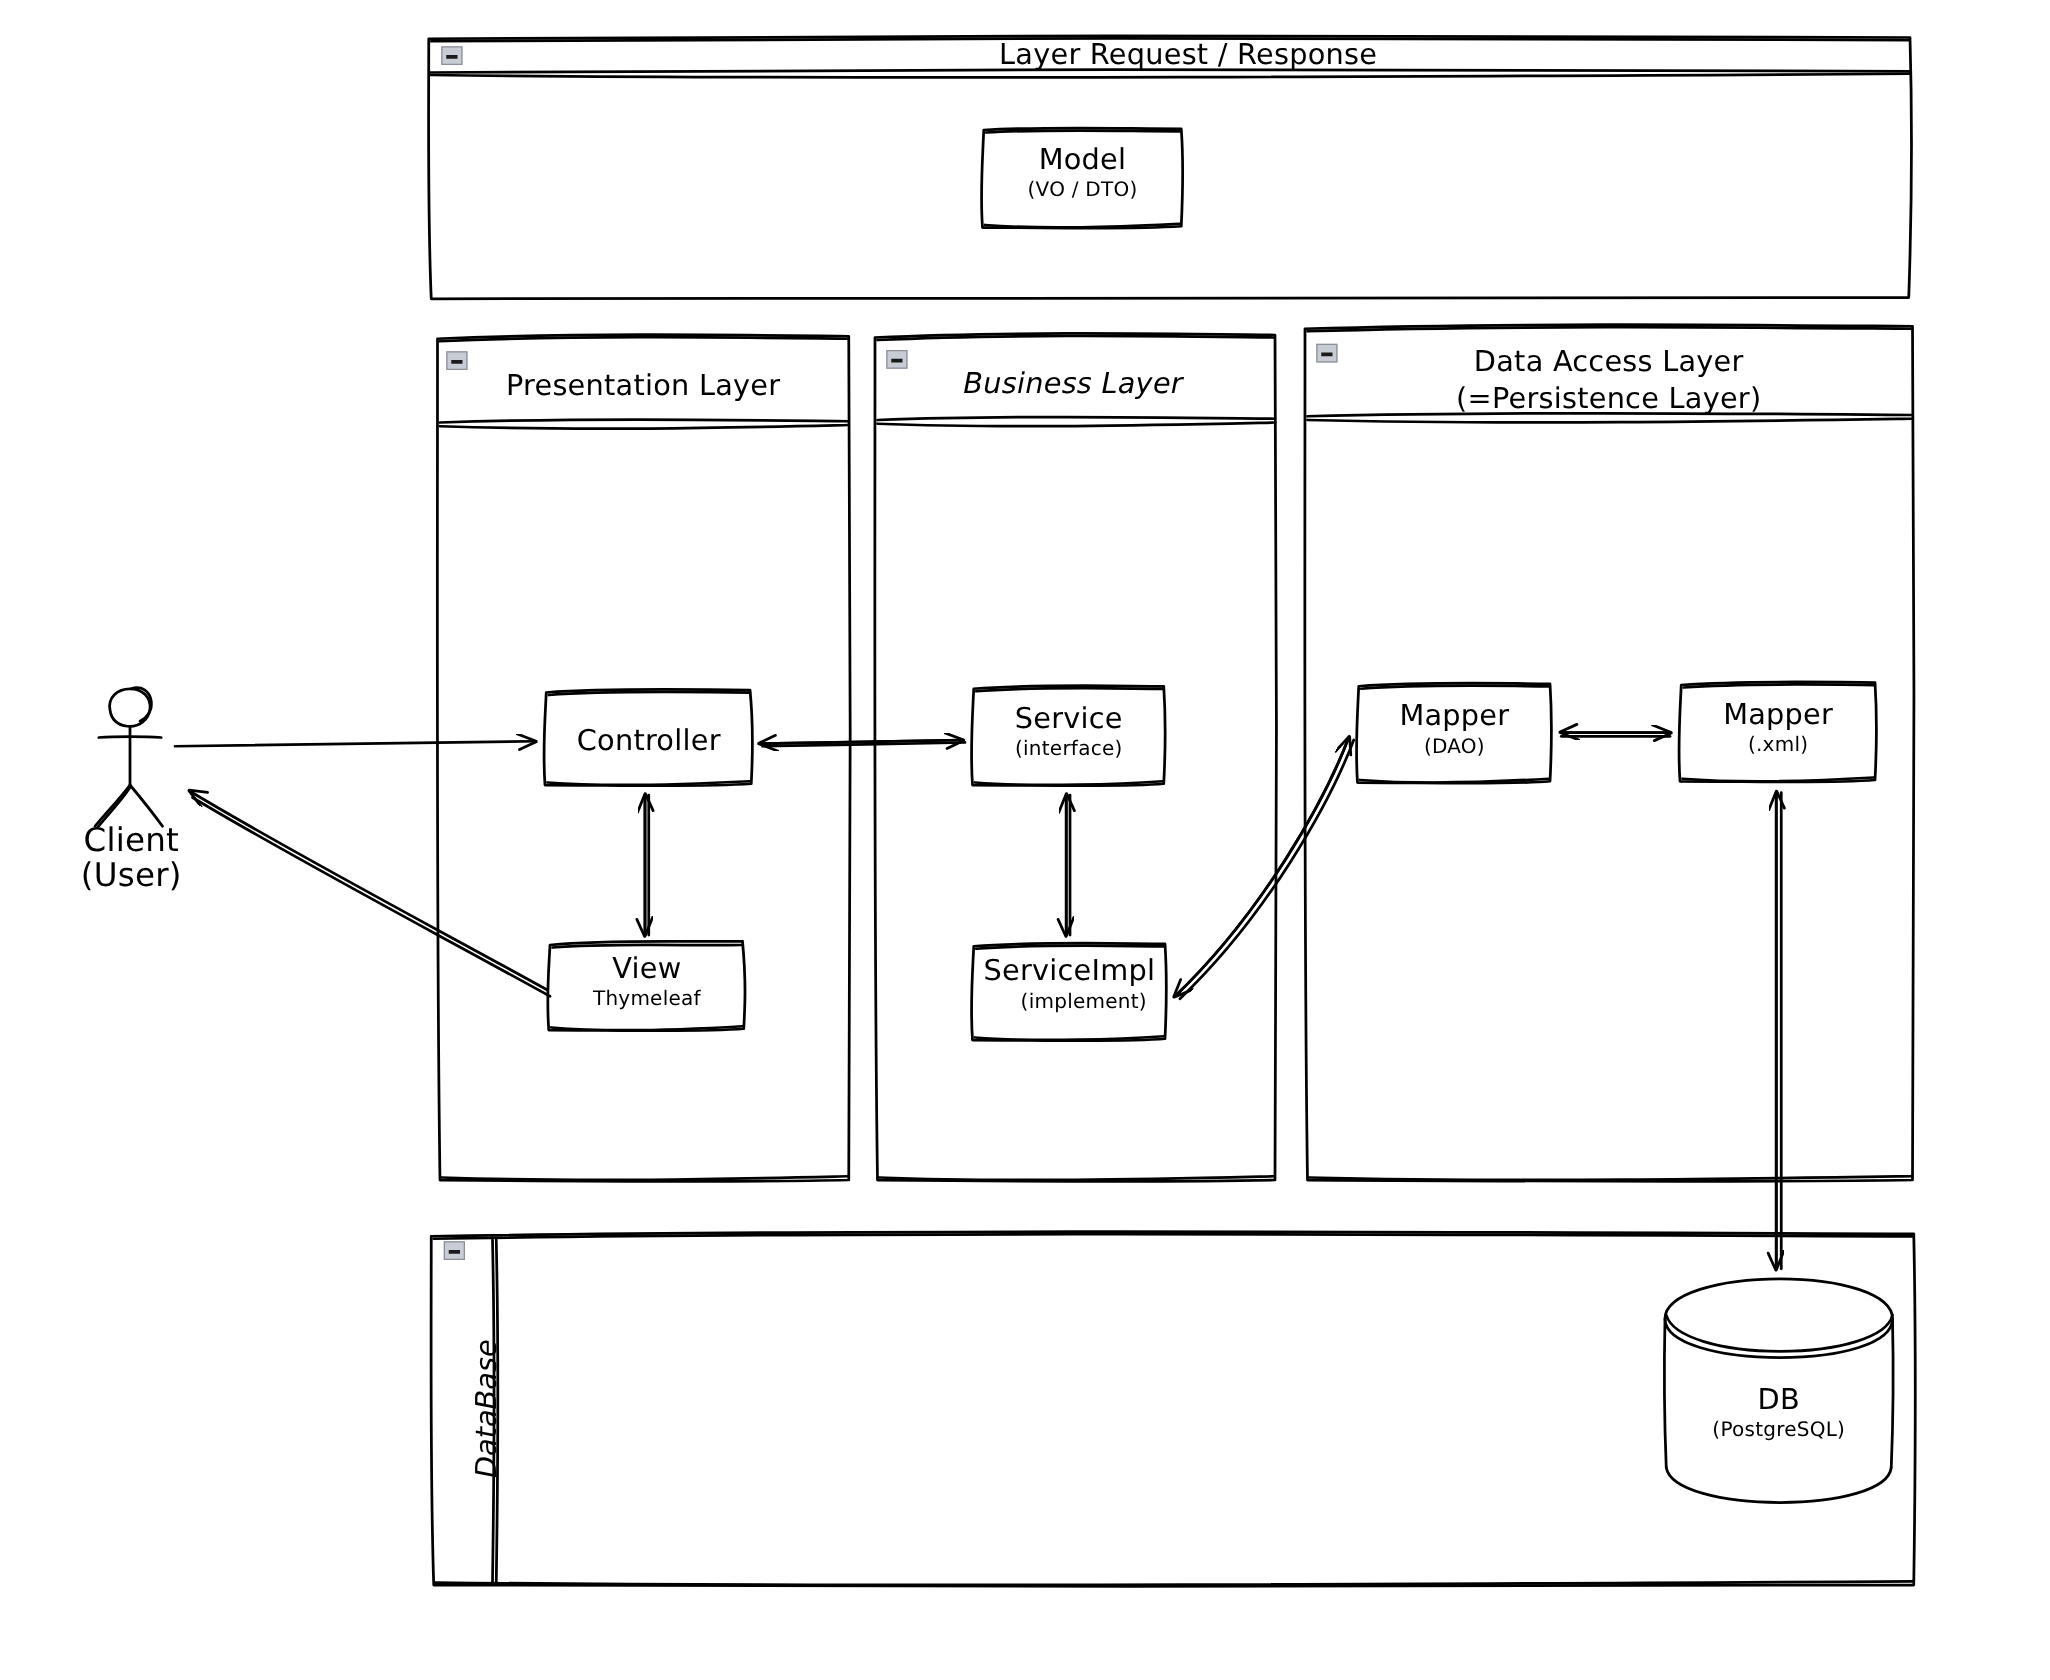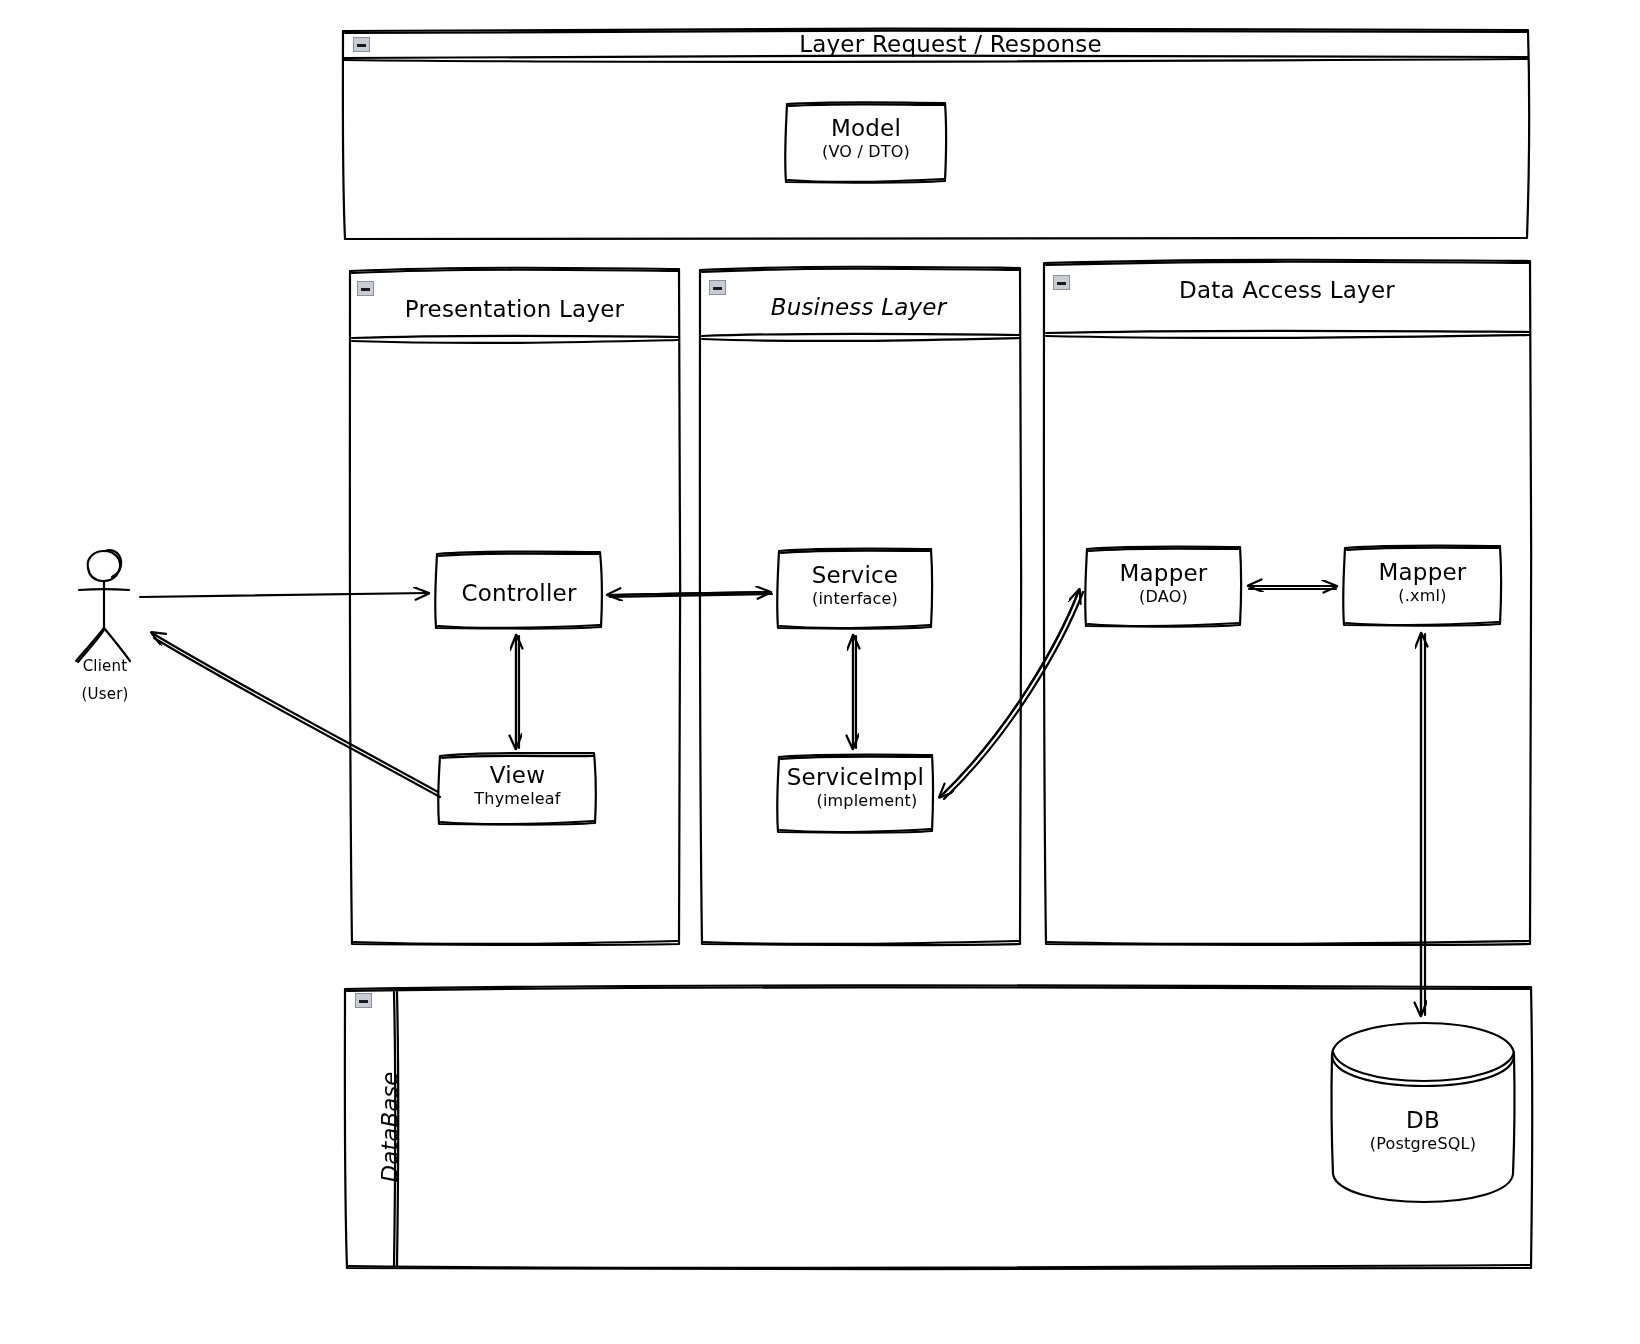--- a/index.html
+++ b/index.html
@@ -40,21 +40,21 @@
   .panel-title.two-line { line-height: 1.25; }
   .node-title {
     font-size: 23px;
     font-weight: 400;
   }
   .node-sub {
     font-size: 16px;
     font-weight: 400;
   }
   .actor-label {
-    font-size: 15px;
+    font-size: 26px;
   }
   .vertical-title {
     position: absolute;
     font-size: 23px;
     font-family: "DejaVu Sans", sans-serif;
     color: #000000;
     transform: rotate(-90deg);
     transform-origin: center center;
     white-space: nowrap;
     font-style: italic;
@@ -262,20 +262,21 @@
   <div class="minbtn" style="left:1053px; top:275px;"></div>
   <div class="minbtn" style="left:355px; top:993px;"></div>
 
   <div class="lbl panel-title" style="left:343px; top:31px; width:1185px;margin-left:15px;">Layer Request / Response</div>
 
   <div class="lbl panel-title" style="left:350px; top:296px; width:329px;">Presentation Layer</div>
 
   <div class="lbl panel-title" style="left:700px; top:294px; width:317px;font-style:italic;">Business Layer</div>
 
   <div class="lbl panel-title two-line" style="left:1044px; top:276px; width:486px;">Data Access Layer</div>
+  <div class="lbl panel-title two-line" style="left:1044px; top:305px; width:486px;">(=Persistence Layer)</div>
 
   <div class="vertical-title" style="left:300px; top:1114px; width:180px; text-align:center;">DataBase</div>
 
   <div class="lbl node-title" style="left:786px; top:115px; width:160px;">Model</div>
   <div class="lbl node-sub" style="left:786px; top:143px; width:160px;">(VO / DTO)</div>
 
   <div class="lbl node-title" style="left:436px; top:580px; width:166px;">Controller</div>
 
   <div class="lbl node-title" style="left:439px; top:762px; width:157px;">View</div>
   <div class="lbl node-sub" style="left:439px; top:790px; width:157px;">Thymeleaf</div>

